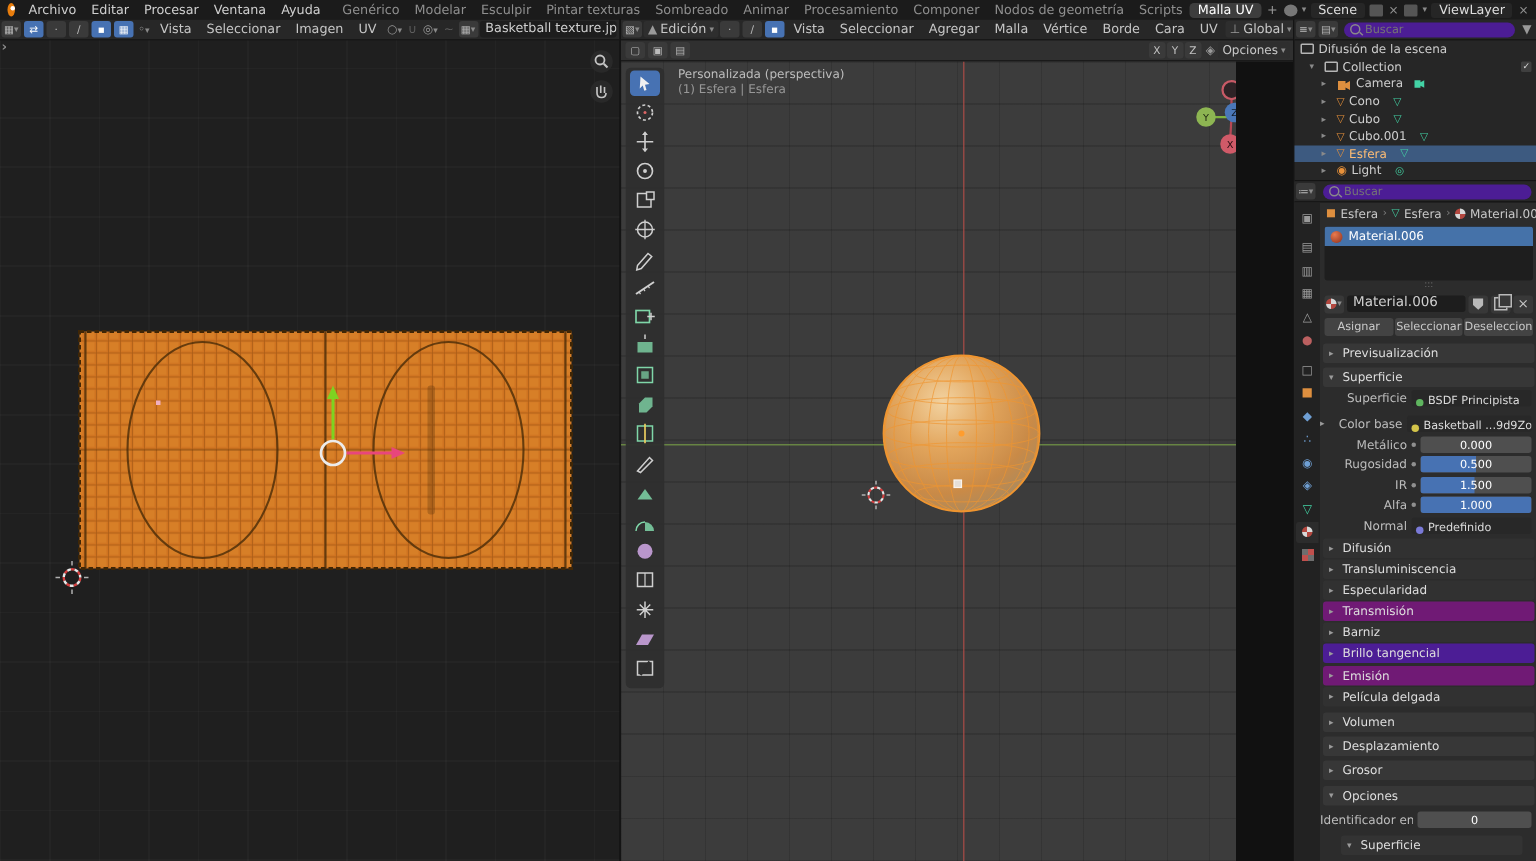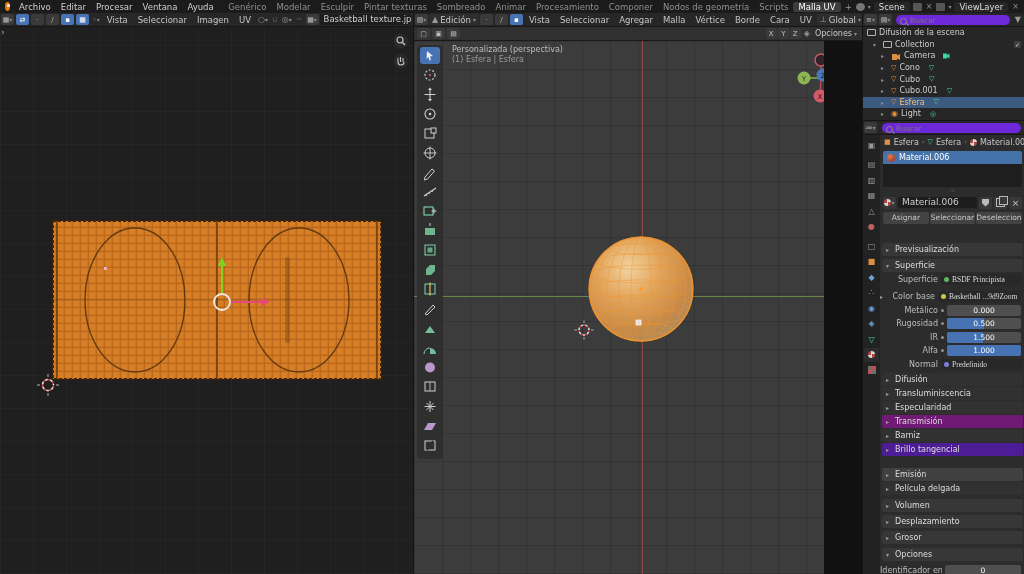--- a/index.html
+++ b/index.html
@@ -40,21 +40,21 @@
     background-image:repeating-linear-gradient(0deg,rgba(0,0,0,.13) 0 1px,transparent 1px 28px),repeating-linear-gradient(90deg,rgba(0,0,0,.13) 0 1px,transparent 1px 28px);overflow:hidden;}
   .axis-green{position:absolute;left:0;right:0;top:255px;height:1px;background:#6f9144;opacity:.85;}
   .axis-red{position:absolute;top:0;bottom:0;left:228px;width:1px;background:#a94b46;opacity:.8;}
   .ovl1{position:absolute;left:38px;top:4px;color:#bdbdbd;font-size:8px;}
   .ovl2{position:absolute;left:38px;top:14px;color:#989898;font-size:8px;}
   .sidetab{position:absolute;left:432px;width:13px;background:#1b1b1b;color:#b2b2b2;font-size:7.5px;writing-mode:vertical-rl;display:flex;align-items:center;justify-content:center;border-radius:3px 0 0 3px;}
   .xyzbtn{width:11px;height:11px;background:#3a3a3a;border-radius:2px;margin-right:1px;display:flex;align-items:center;justify-content:center;color:#c2c2c2;font-size:7px;}
   
   .rightcol{left:862px;top:13px;width:162px;height:561px;background:#262626;border-left:1px solid #141414;box-sizing:border-box;}
   .outliner{left:0;top:0;width:162px;height:107px;}
-  .searchbox{display:flex;align-items:flex-end;background:#6d28d9;border-radius:7px;height:10px;padding:0 4px;gap:3px;flex:1;}
+  .searchbox{display:flex;align-items:center;background:#4c1d95;border-radius:7px;height:10px;padding:0 4px;gap:3px;flex:1;}
   .searchbox input{background:transparent;border:none;outline:none;color:#bbb;font-size:7.5px;width:100%;padding:0;font-family:inherit;}
   .mag{width:5px;height:5px;border:1px solid #8a8a8a;border-radius:50%;position:relative;flex:none;}
   .mag:after{content:'';position:absolute;width:3px;height:1px;background:#8a8a8a;transform:rotate(45deg);right:-3px;bottom:-1px;}
   .orow{display:flex;align-items:center;height:11.6px;padding-left:10px;font-size:8px;gap:3px;white-space:nowrap;}
   .orow .exp{color:#8a8a8a;font-size:6px;width:7px;flex:none;}
   .orow.sel{background:#3d5a80;}
   .orow.sel .olabel{color:#ffbd74;}
   .olabel{color:#cdcdcd;}
   .gtri{color:#43d3a5;font-size:7px;}
   .otri{color:#e8913a;font-size:7px;}
@@ -81,21 +81,21 @@
   .btn3row{display:flex;margin:3px 3px 0 3px;gap:1px;}
   .btn3{flex:1;height:12px;background:#434343;border-radius:2px;color:#c9c9c9;text-align:center;line-height:12px;font-size:7.5px;overflow:hidden;white-space:nowrap;}
   .phead{display:flex;align-items:center;gap:3px;height:13px;background:#373737;border-radius:2px;color:#dedede;padding:0 4px;margin:3px 2px 0 2px;font-size:8px;white-space:nowrap;overflow:hidden;}
   .phead .exp{color:#9b9b9b;font-size:6px;width:6px;flex:none;}
   .prow{display:flex;align-items:center;height:12px;margin:1.5px 4px 0 0;}
   .plabel{width:58px;text-align:right;color:#bdbdbd;margin-right:3px;font-size:8px;white-space:nowrap;overflow:hidden;flex:none;}
   .pdot{width:3px;height:3px;border-radius:50%;background:#8f8f8f;margin-right:3px;flex:none;}
   .pwidget{flex:1;height:11px;background:#4f4f4f;border-radius:2px;position:relative;color:#fff;font-size:7.5px;text-align:center;line-height:11px;overflow:hidden;}
   .pfill{position:absolute;left:0;top:0;bottom:0;background:#4772b3;}
   .pval{position:relative;margin-top:36px;}
-  .pselect{flex:1;height:11px;background:#282828;border-radius:2px;color:#dcdcdc;font-size:7.5px;display:flex;align-items:center;gap:3px;padding:0 3px;white-space:nowrap;overflow:hidden;font-family:Liberation Serif, serif;}
+  .pselect{flex:1;height:11px;background:#282828;border-radius:2px;color:#dcdcdc;font-size:7.5px;display:flex;align-items:flex-end;gap:3px;padding:0 3px;white-space:nowrap;overflow:hidden;}
   .cdot{width:5px;height:5px;border-radius:50%;flex:none;}
 </style>
 </head>
 <body>
 
 <div id="app">
 
   <div class="topbar">
     <span class="blogo"></span>
     <span class="menu">Archivo</span>
@@ -539,21 +539,21 @@
           <span class="bico">
               <span class="copyic"></span>
             </span>
           <span class="bico" style="color:#c4c4c4">×</span>
         </div>
         <div class="btn3row">
           <span class="btn3">Asignar</span>
           <span class="btn3">Seleccionar</span>
           <span class="btn3">Deseleccionar</span>
         </div>
-        <div class="phead" style="margin-top:19px">
+        <div class="phead" style="margin-top:5px">
             <span class="exp">▸</span>
             <span>Previsualización</span>
           </div>
         <div class="phead">
             <span class="exp">▾</span>
             <span>Superficie</span>
           </div>
         <div class="prow">
           <span class="plabel">Superficie</span>
           <span class="pselect">
@@ -613,21 +613,21 @@
             <span>Transmisión</span>
           </div>
         <div class="phead" style="background:#313131;margin-top:1px">
             <span class="exp">▸</span>
             <span>Barniz</span>
           </div>
         <div class="phead" style="background:#4c1d95;margin-top:1px">
             <span class="exp">▸</span>
             <span>Brillo tangencial</span>
           </div>
-        <div class="phead" style="background:#404040;margin-top:12px">
+        <div class="phead" style="background:#701a75;margin-top:2px">
             <span class="exp">▸</span>
             <span>Emisión</span>
           </div>
         <div class="phead" style="background:#313131;margin-top:1px">
             <span class="exp">▸</span>
             <span>Película delgada</span>
           </div>
         <div class="phead" style="margin-top:4px">
             <span class="exp">▸</span>
             <span>Volumen</span>

